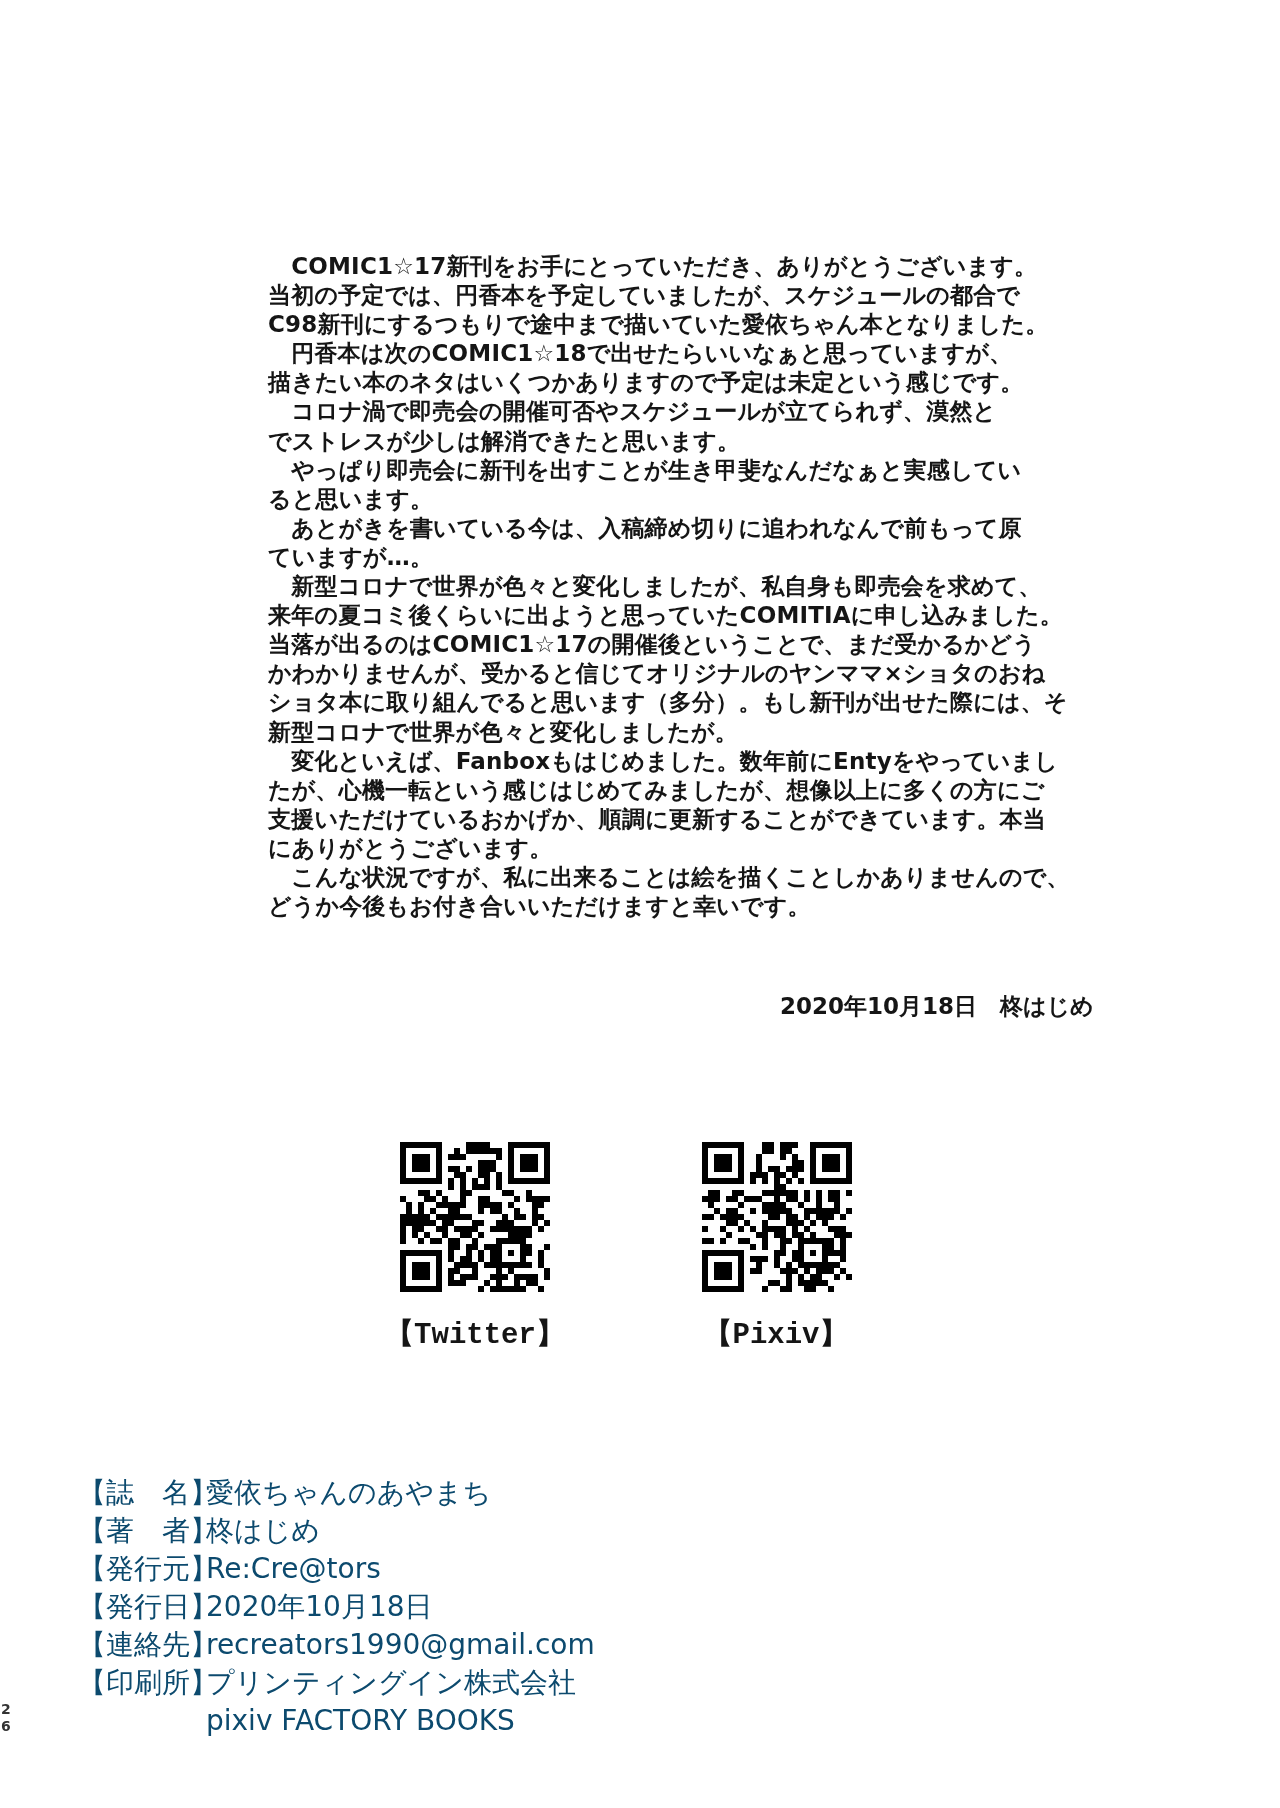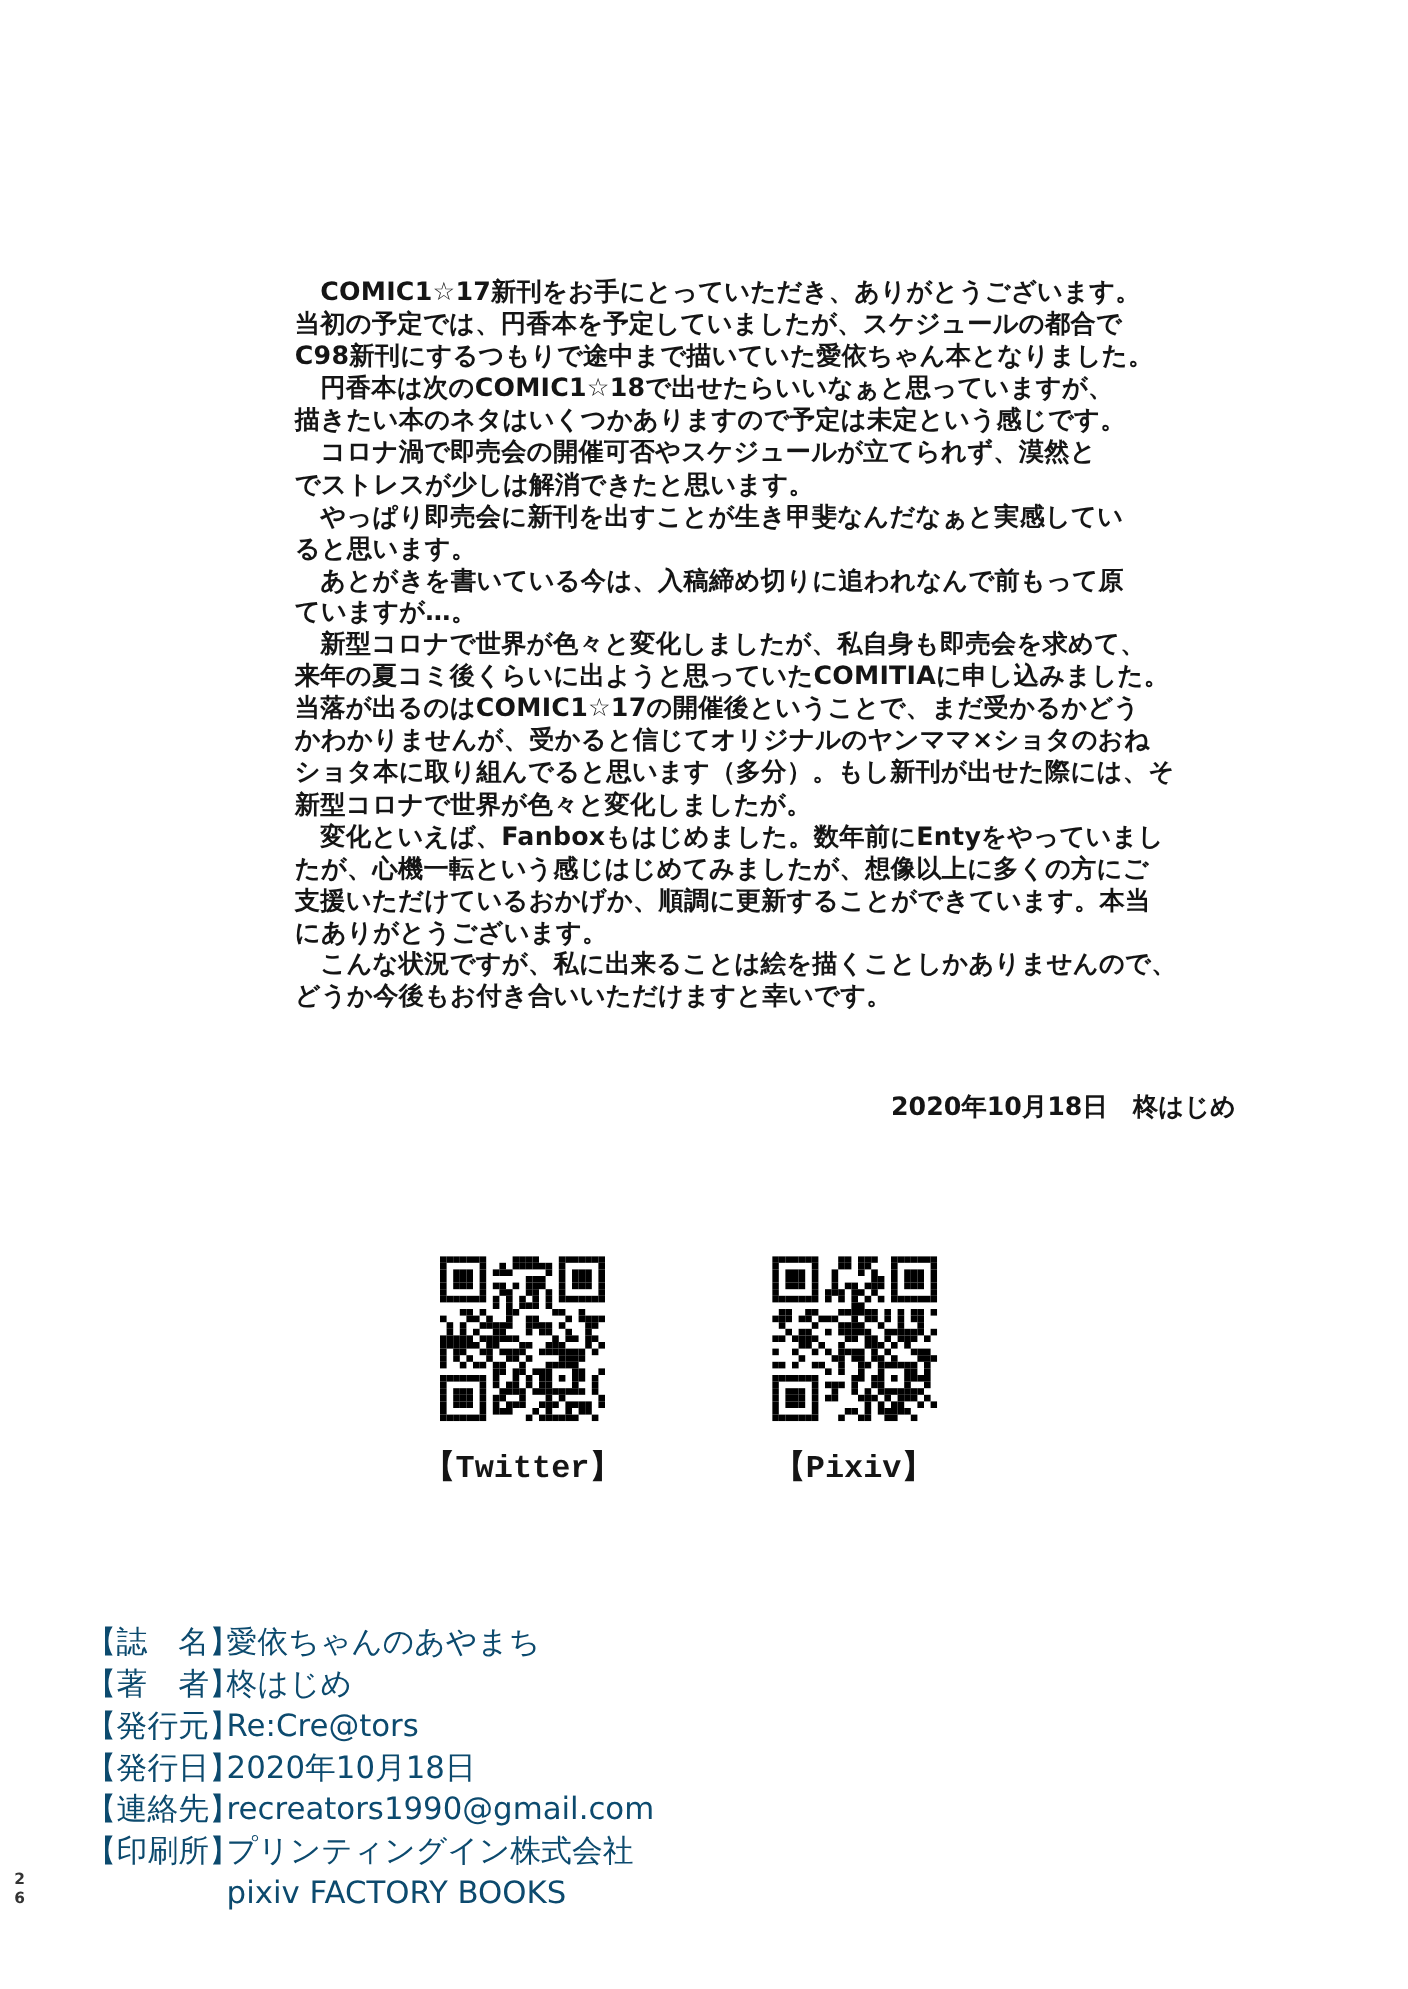--- a/index.html
+++ b/index.html
@@ -12,21 +12,21 @@
   
   .afterword{
     position:absolute;left:268px;top:252px;width:716px;
     font-size:23px;line-height:29.1px;font-weight:700;
     letter-spacing:0.2px;white-space:nowrap;
   }
   .tline{height:29.1px;}
   
   .date-line{
     position:absolute;left:780px;top:991px;
-    font-size:23px;font-weight:600;white-space:nowrap;margin-left:30px;
+    font-size:23px;font-weight:600;white-space:nowrap;
   }
   
   .qr{position:absolute;width:150px;height:150px;}
   .qr svg{display:block;}
   #qr-tw{left:400px;top:1142px;}
   #qr-px{left:702px;top:1142px;}
   .qr-label{
     position:absolute;top:1314px;width:200px;text-align:center;
     font-size:29px;font-weight:700;white-space:nowrap;font-family:Liberation Mono, monospace;
   }
@@ -39,21 +39,20 @@
     white-space:nowrap;
   }
   .colophon-row{height:38px;}
   .clabel{display:inline-block;width:128px;white-space:nowrap;}
   .cvalue{white-space:nowrap;}
   
   .page-number{
     position:absolute;left:1px;top:1701px;width:11px;
     font-size:14px;line-height:17px;font-weight:600;color:#333;
     word-break:break-all;
-    padding-left:12px;
   }
 </style>
 </head>
 <body>
 
 <div class="afterword">
 
 <div class="tline">　COMIC1☆17新刊をお手にとっていただき、ありがとうございます。</div>
     <div class="tline">当初の予定では、円香本を予定していましたが、スケジュールの都合で</div>
     <div class="tline">C98新刊にするつもりで途中まで描いていた愛依ちゃん本となりました。</div>

